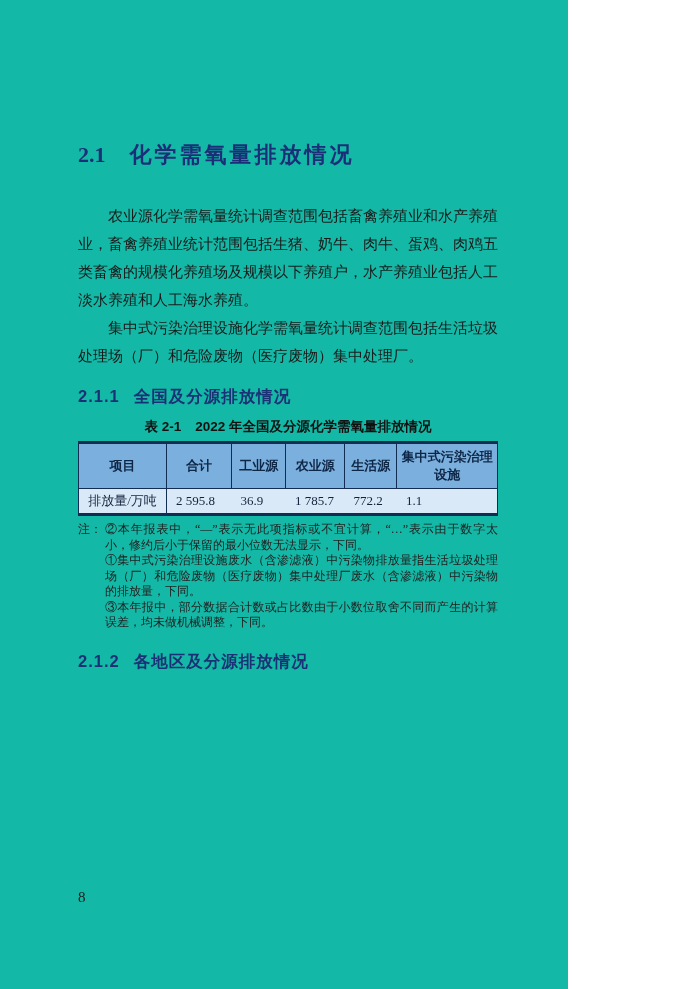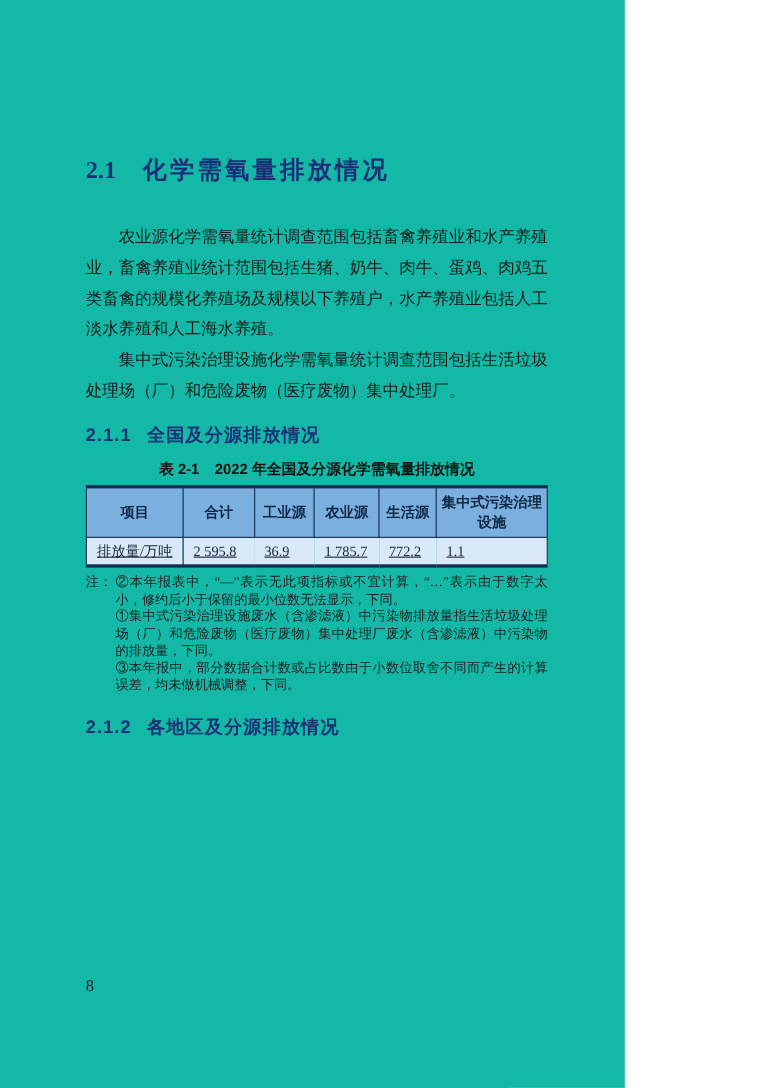--- a/index.html
+++ b/index.html
@@ -78,21 +78,21 @@
     border-right: 1px solid #132c52;
   }
   table.emissions-table th:last-child { border-right: none; }
   table.emissions-table td {
     font-size: 13px;
     padding: 3px 9px;
     height: 23px;
     text-align: left;
     color: #14233c;
   }
-  table.emissions-table tbody tr.row-a td { background: #d9e9f7; border-bottom: 1.2px solid #132c52; text-decoration: underline; }
+  table.emissions-table tbody tr.row-a td { background: #d9e9f7; border-bottom: 1.2px solid #132c52; }
   table.emissions-table tbody tr.row-b td { background: #c2dcf0; }
   table.emissions-table td.item-cell { text-align: center; border-right: 1px solid #132c52; }
   table.emissions-table td.dash-cell { text-align: center; }
 
   .notes {
     display: flex;
     margin-top: 6px;
     font-size: 12px;
     line-height: 15.5px;
     color: #222222;

